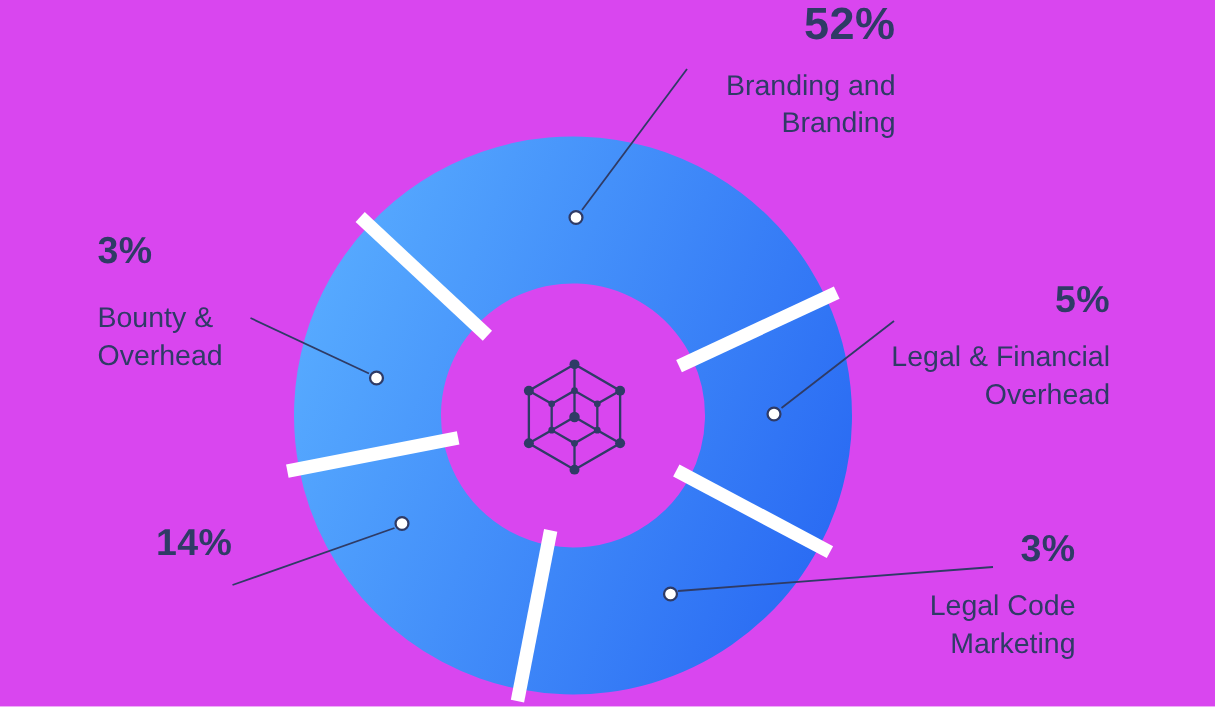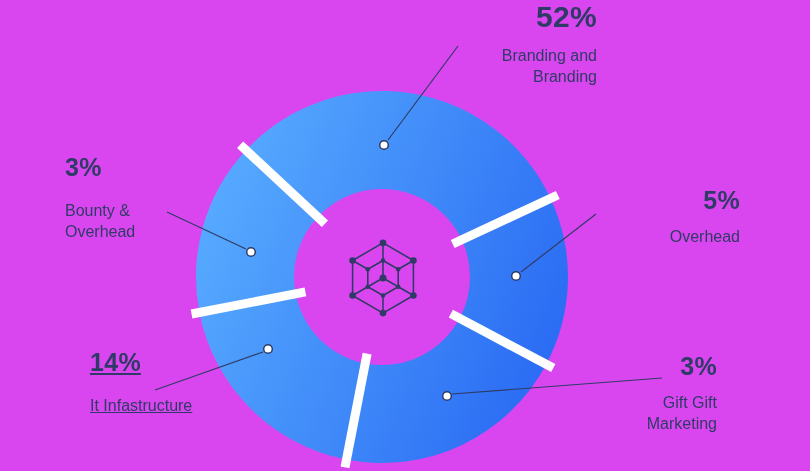--- a/index.html
+++ b/index.html
@@ -5,21 +5,21 @@
   *{margin:0;padding:0;box-sizing:border-box}
   html,body{background:#fff}
   body{font-family:"Liberation Sans","DejaVu Sans",sans-serif;color:#2f3b66}
   .stage{position:relative;width:810px;height:471px;background:#d946ef;overflow:hidden}
   .chart-svg{position:absolute;left:0;top:0}
   .callout{position:absolute;white-space:nowrap;color:var(--navy,#2f3b66)}
   .callout.align-right{text-align:right}
   .pct{font-size:25px;font-weight:700;letter-spacing:.3px;margin-bottom:11px}
   .pct-lg{font-size:30px}
   .gap-lg .pct{margin-bottom:18px}
-  .lbl{font-size:16px;font-weight:500;line-height:1.33}
+  .lbl{font-size:19px;font-weight:500;line-height:1.33}
   .logo{position:absolute;left:344px;top:239px;width:78px;height:78px}
 </style>
 </head>
 <body>
 
 <div class="stage">
 
   <svg class="chart-svg" width="810" height="471" viewBox="0 0 810 471">
     <defs>
       <linearGradient id="donutGrad" gradientUnits="userSpaceOnUse" x1="196" y1="190" x2="572" y2="340">
@@ -95,37 +95,35 @@
     <div class="pct pct-lg">52%</div>
     <div class="lbl">
       <div>Branding and</div>
       <div>Branding</div>
     </div>
   </div>
 
   <div class="callout align-right" style="right:70px; top:186px;">
     <div class="pct">5%</div>
     <div class="lbl">
+      <div>Legal &amp; Financial</div>
       <div>Overhead</div>
     </div>
   </div>
 
   <div class="callout align-right" style="right:93px; top:352px;">
     <div class="pct">3%</div>
     <div class="lbl">
-      <div>Gift Gift</div>
+      <div>Legal Code</div>
       <div>Marketing</div>
     </div>
   </div>
 
-  <div class="callout gap-lg" style="left:90px; top:348px;text-decoration:underline;">
+  <div class="callout gap-lg" style="left:104px; top:348px;">
     <div class="pct">14%</div>
-    <div class="lbl">
-      <div>It Infastructure</div>
-    </div>
   </div>
 
   <div class="callout gap-lg" style="left:65px; top:153px;">
     <div class="pct">3%</div>
     <div class="lbl">
       <div>Bounty &amp;</div>
       <div>Overhead</div>
     </div>
   </div>
 

